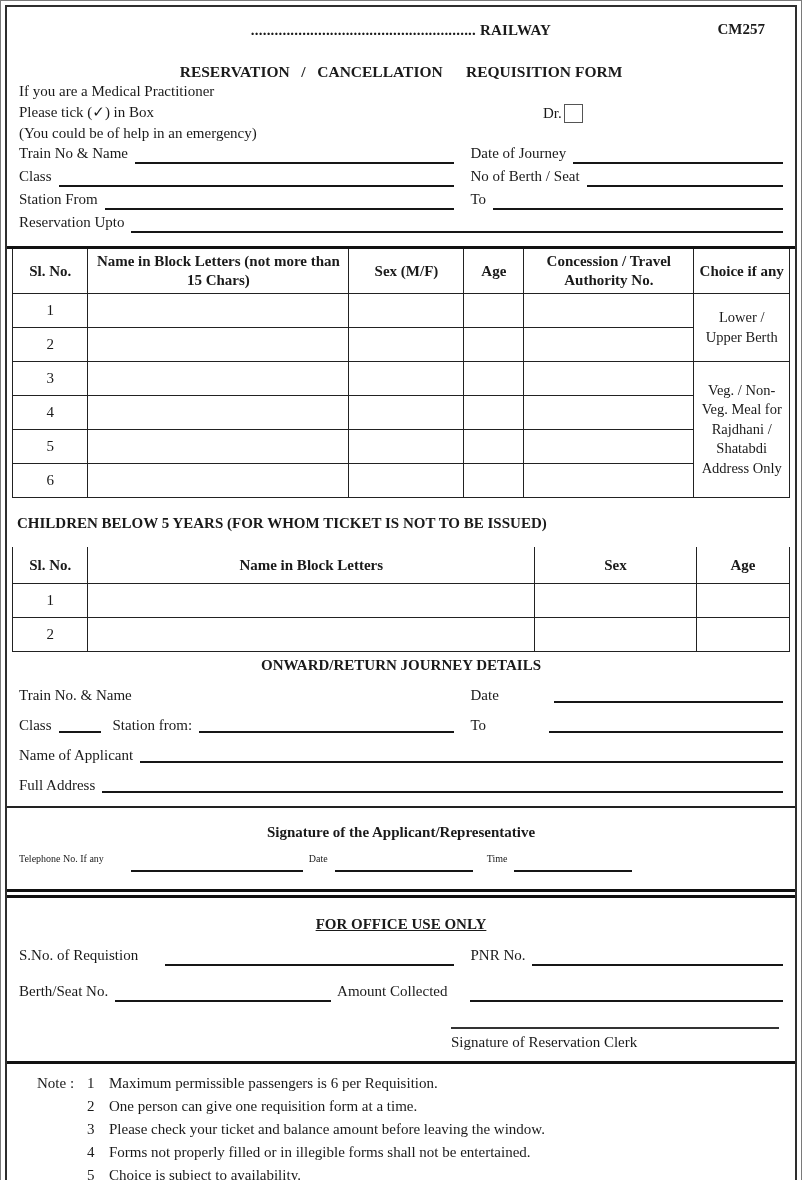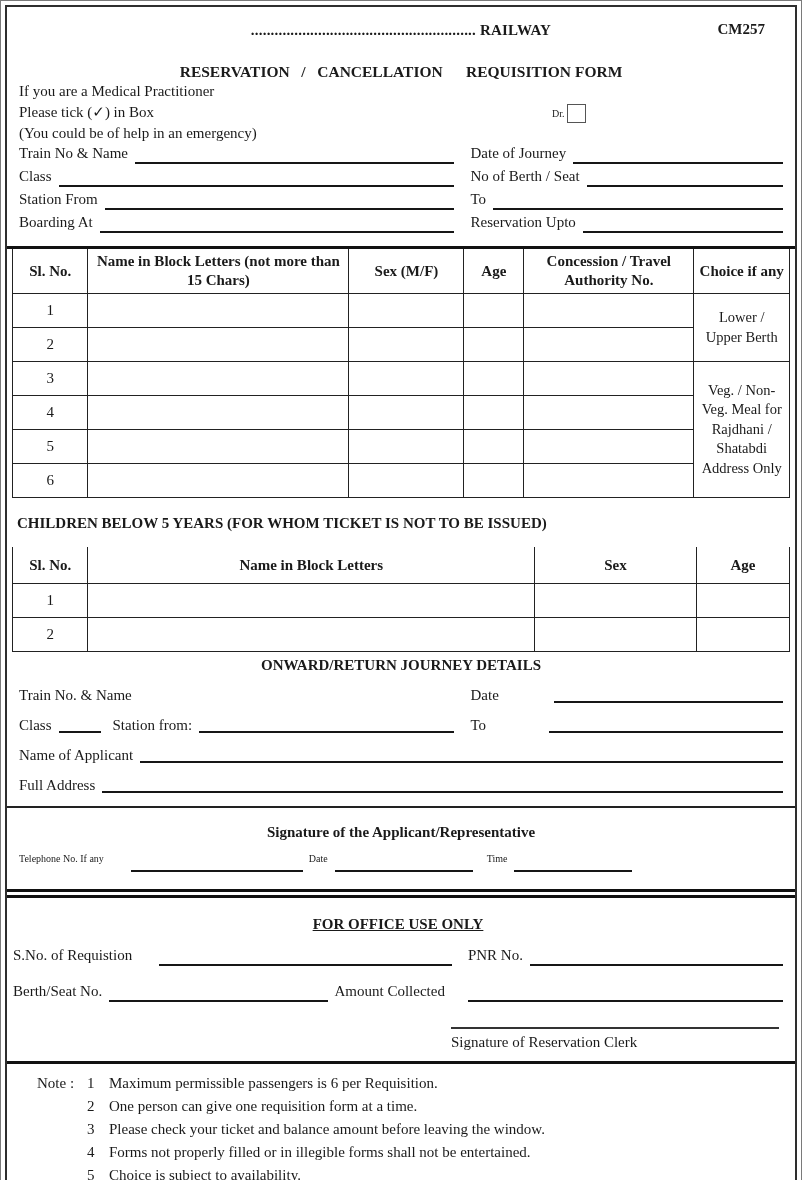--- a/index.html
+++ b/index.html
@@ -13,21 +13,21 @@
   .sepd { height:3px; border-top:3px solid #111; border-bottom:3px solid #111; }
 
   
   .sec-top { padding:14px 12px 10px 12px; }
   .title-row { position:relative; text-align:center; height:24px; }
   .title-main { font-weight:bold; font-size:15px; white-space:pre; letter-spacing:.2px; }
   .form-code { position:absolute; right:18px; top:0; font-weight:bold; font-size:15px; }
   .subtitle { text-align:center; font-weight:bold; font-size:15.5px; white-space:pre; margin-top:18px; }
   .medline { font-size:15px; line-height:21px; }
   .med-row { position:relative; }
-  .dr-wrap { position:absolute; left:524px; top:1px; display:flex; align-items:center; font-size:10px;margin-left:9px; }
+  .dr-wrap { position:absolute; left:524px; top:1px; display:flex; align-items:center; font-size:15px; }
   .dr-box { display:inline-block; width:17px; height:17px; border:1.5px solid #555; margin-left:2px; background:#fff; }
 
   .frow { display:flex; margin-top:1px; height:22px; font-size:15px; }
   .fcol-l { width:57%; display:flex; margin-right:16px; }
   .fcol-r { flex:1; display:flex; }
   .lbl { white-space:nowrap; padding-right:7px; }
   .fill { flex:1; border-bottom:2px solid #161616; margin-bottom:3px; }
   .fill-fixed { border-bottom:2px solid #161616; margin-bottom:3px; }
 
   
@@ -47,21 +47,21 @@
   .orow { display:flex; height:30px; align-items:flex-end; font-size:15px; }
   .orow .lbl { line-height:22px; }
   .short-line { width:42px; border-bottom:2px solid #161616; margin-bottom:3px; margin-right:12px; }
 
   .sec-sig { padding:16px 12px 14px 12px; }
   .sig-head { text-align:center; font-weight:bold; font-size:15px; }
   .sig-row { display:flex; margin-top:12px; font-size:10px; height:22px; }
   .w170 { width:172px; } .w140 { width:138px; } .w115 { width:118px; }
   .gap20 { width:20px; } .gap6 { width:6px; }
 
-  .sec-office { padding:18px 12px 10px 6px; }
+  .sec-office { padding:18px 12px 10px 12px; }
   .office-head { text-align:center; font-weight:bold; font-size:15px; text-decoration:underline; }
   .office-row { display:flex; margin-top:14px; font-size:15px; height:22px; }
   .ocol-l { width:57%; display:flex; margin-right:16px; }
   .ocol-r { flex:1; display:flex; }
   .clerk { width:328px; margin:22px 4px 0 auto; border-top:2px solid #333; text-align:left; font-size:15px; padding-top:5px; }
 
   .sec-notes { padding:8px 12px 10px 12px; flex:1; }
   .note-row { display:flex; font-size:15px; line-height:23px; }
   .note-prefix { width:68px; padding-left:18px; box-sizing:border-box; white-space:pre; }
   .note-num { width:22px; }
@@ -113,24 +113,20 @@
         <span class="fcol-l">
           <span class="lbl">Station From</span>
           <span class="fill"></span>
         </span>
         <span class="fcol-r">
           <span class="lbl">To</span>
           <span class="fill"></span>
         </span>
       </div>
       <div class="frow">
-        <span class="fcol-l">
-          <span class="lbl">Boarding At</span>
-          <span class="fill"></span>
-        </span>
         <span class="fcol-r">
           <span class="lbl">Reservation Upto</span>
           <span class="fill"></span>
         </span>
       </div>
     </div>
 
     <div class="sep3"></div>
     <table class="ptable">
       <colgroup>

